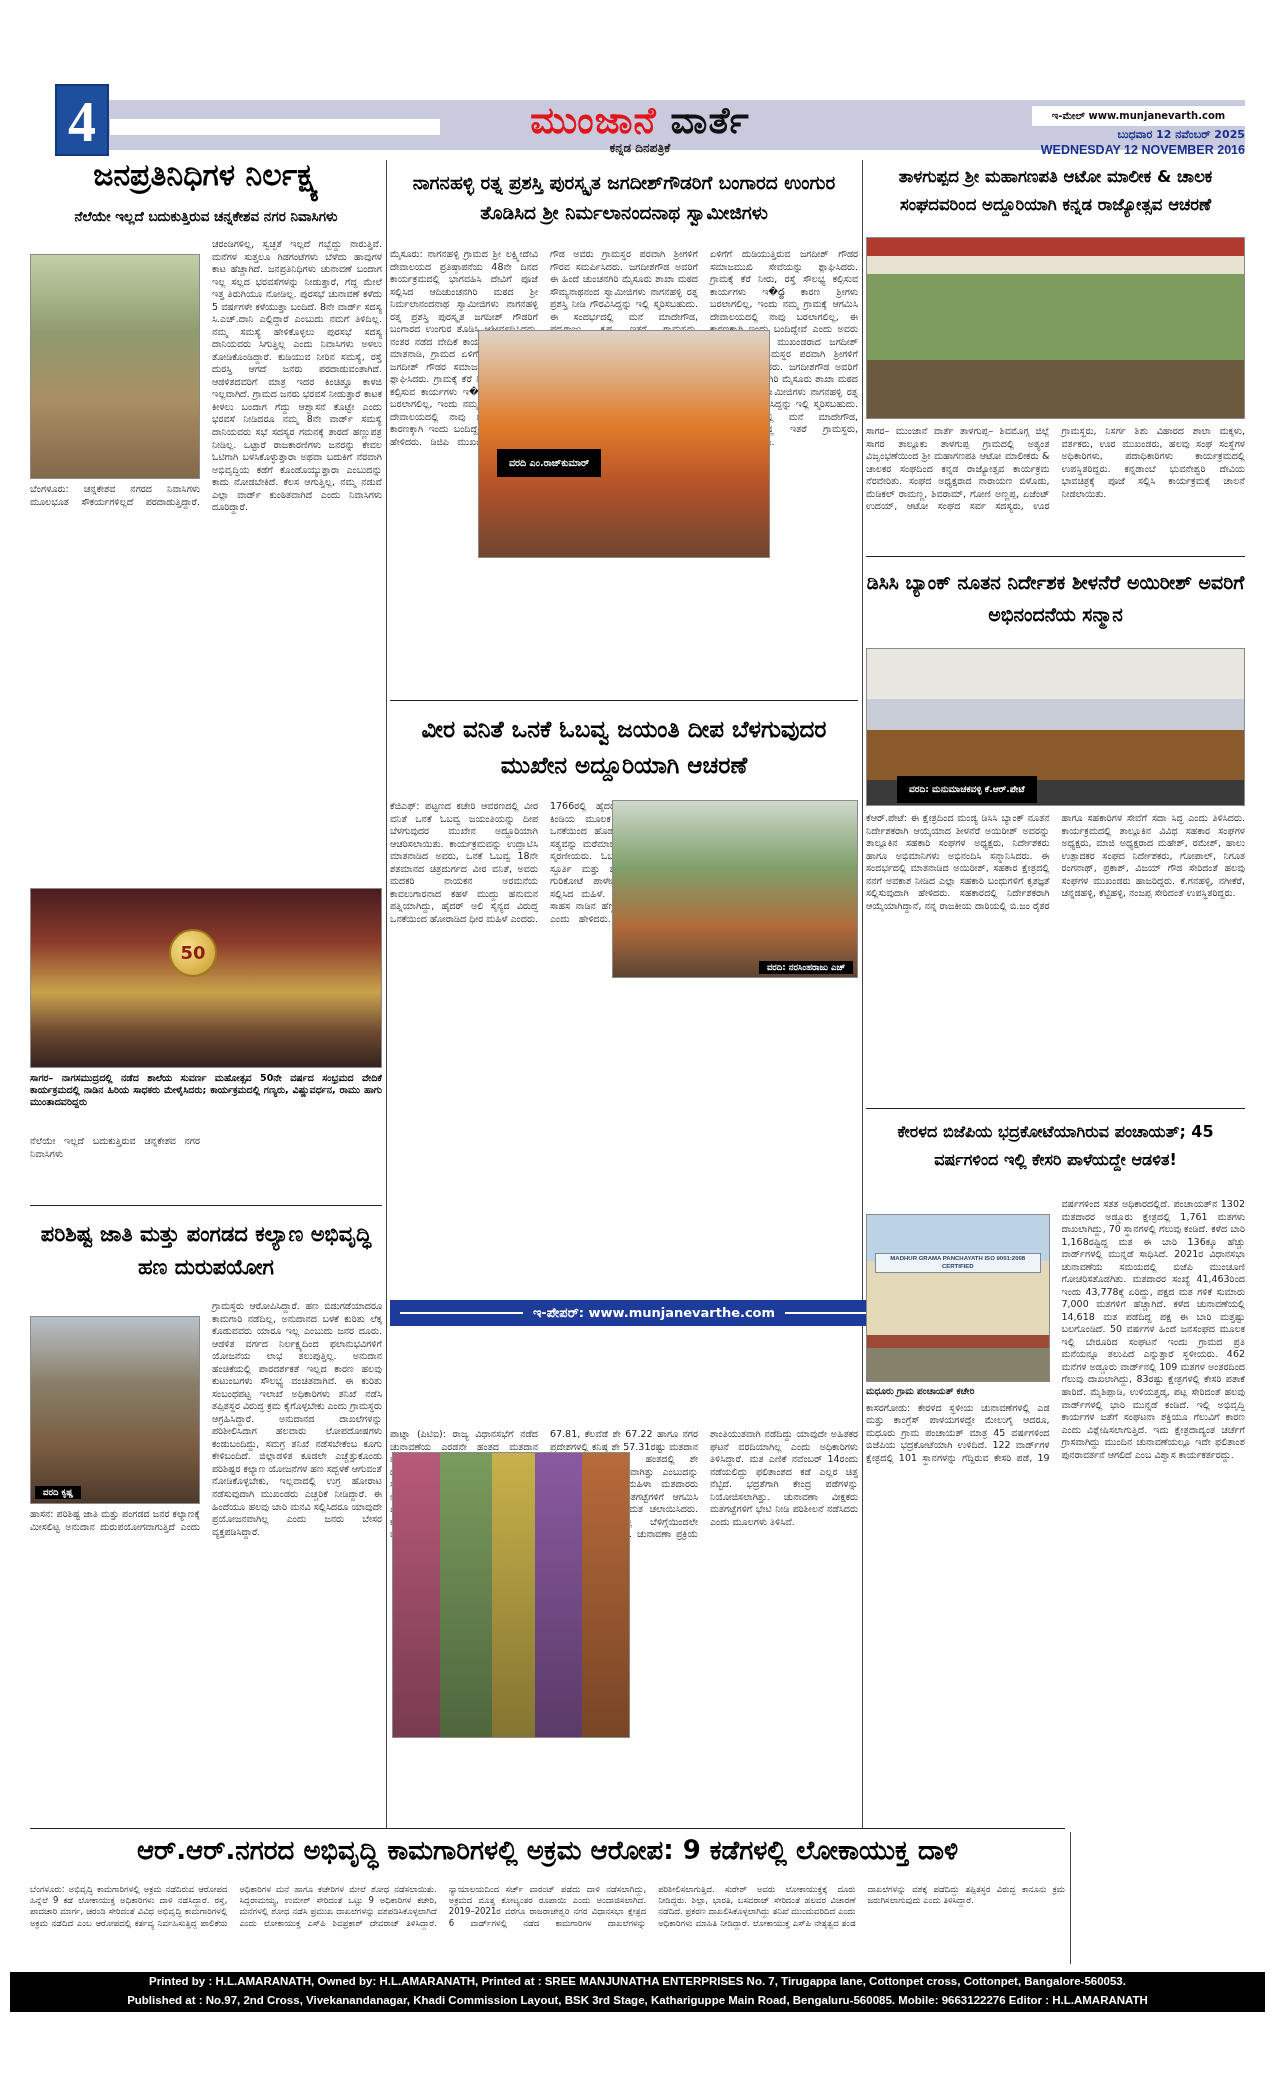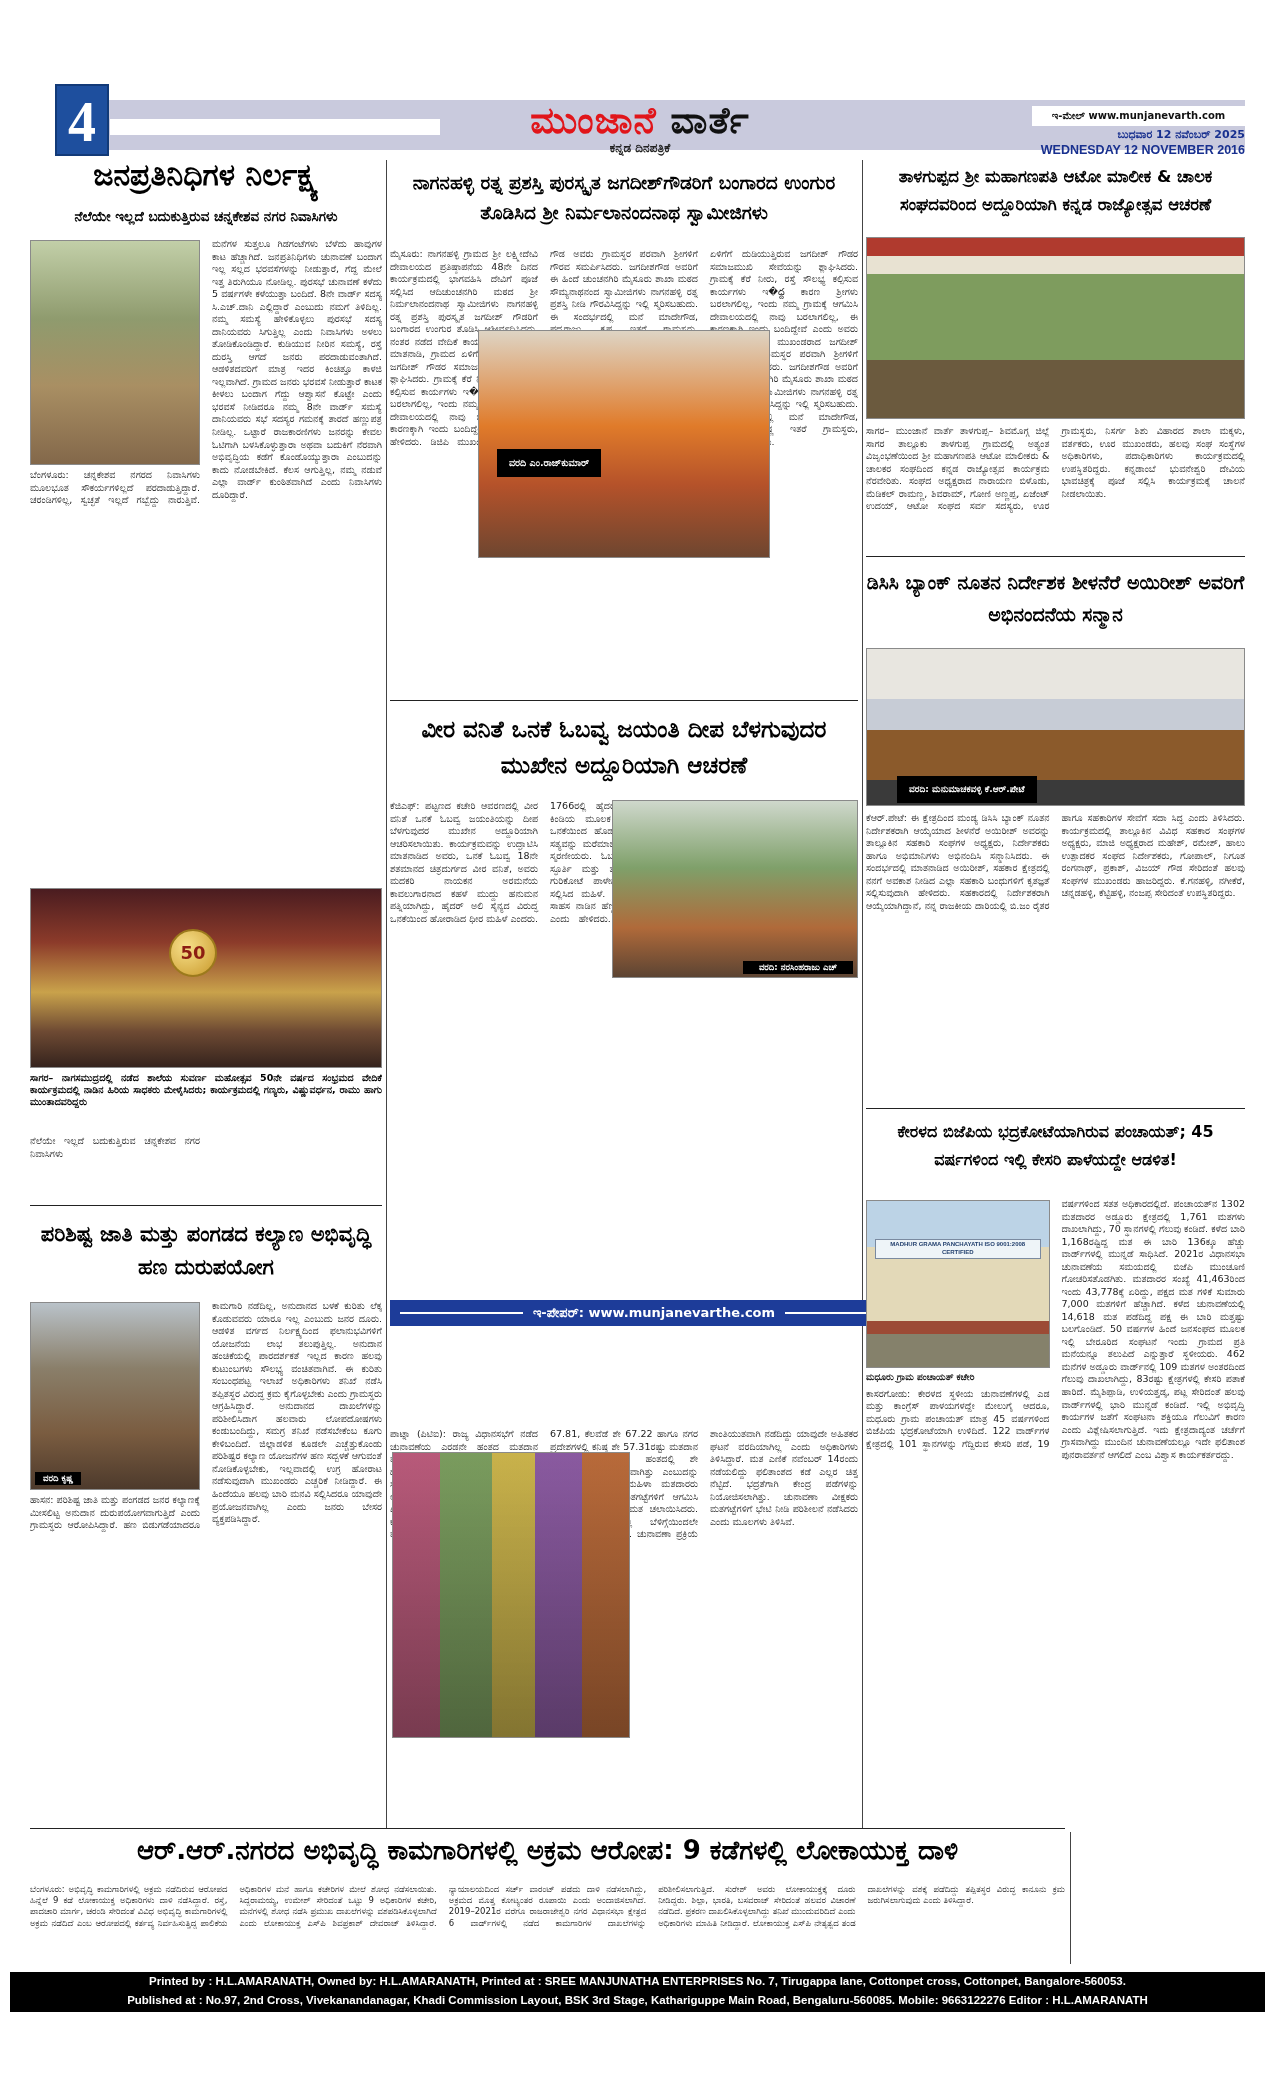--- a/index.html
+++ b/index.html
@@ -26,21 +26,21 @@
   
   .vrule{position:absolute;width:1px;background:#444;}
   .hrule{position:absolute;height:1px;background:#222;}
   .headline{position:absolute;text-align:center;font-weight:700;color:#000;}
   .bodytext{position:absolute;font-size:9.5px;line-height:1.32;text-align:justify;
             overflow:hidden;column-gap:12px;color:#1a1a1a;}
   .cols2{column-count:2;}
   .cols3{column-count:3;}
   .cols5{column-count:5;}
   .photo{border:1px solid #8a8a8a;box-sizing:border-box;position:relative;}
-  .photo.inflow{width:100%;margin:2px 0 4px 0;break-inside:avoid;}
+  .photo.inflow{width:100%;margin:16px 0 4px 0;break-inside:avoid;}
   .cap-strip{position:absolute;background:#000;color:#fff;font-size:9.5px;font-weight:700;
              padding:8px 12px;white-space:nowrap;}
   .cap-text{position:absolute;font-size:9.5px;font-weight:700;text-align:justify;color:#000;overflow:hidden;}
   .gold-badge{position:absolute;left:138px;top:40px;width:44px;height:44px;border-radius:50%;
               background:radial-gradient(circle at 35% 35%,#f7e08a,#c9992b);color:#8c1d12;
               font-weight:700;font-size:18px;line-height:44px;text-align:center;border:2px solid #9c7a1c;}
   .epaper{position:absolute;left:390px;top:1300px;width:528px;height:26px;background:#1d3c99;
           color:#fff;font-weight:700;font-size:13px;display:flex;align-items:center;justify-content:center;}
   .epaper:before,.epaper:after{content:"";flex:1;height:2px;background:#fff;margin:0 10px;}
   .footer{position:absolute;left:10px;top:1972px;width:1255px;height:40px;background:#000;
@@ -100,21 +100,21 @@
     <span>ಮೈಸೂರು: ನಾಗನಹಳ್ಳಿ ಗ್ರಾಮದ ಶ್ರೀ ಲಕ್ಷ್ಮೀದೇವಿ ದೇವಾಲಯದ ಪ್ರತಿಷ್ಠಾಪನೆಯ 48ನೇ ದಿನದ ಕಾರ್ಯಕ್ರಮದಲ್ಲಿ ಭಾಗವಹಿಸಿ ದೇವಿಗೆ ಪೂಜೆ ಸಲ್ಲಿಸಿದ ಆದಿಚುಂಚನಗಿರಿ ಮಠದ ಶ್ರೀ ನಿರ್ಮಲಾನಂದನಾಥ ಸ್ವಾಮೀಜಿಗಳು ನಾಗನಹಳ್ಳಿ ರತ್ನ ಪ್ರಶಸ್ತಿ ಪುರಸ್ಕೃತ ಜಗದೀಶ್ ಗೌಡರಿಗೆ ಬಂಗಾರದ ಉಂಗುರ ತೊಡಿಸಿ ಆಶೀರ್ವದಿಸಿದರು. ನಂತರ ನಡೆದ ವೇದಿಕೆ ಕಾರ್ಯಕ್ರಮದಲ್ಲಿ ಅವರು ಮಾತನಾಡಿ, ಗ್ರಾಮದ ಏಳಿಗೆಗೆ ದುಡಿಯುತ್ತಿರುವ ಜಗದೀಶ್ ಗೌಡರ ಸಮಾಜಮುಖಿ ಸೇವೆಯನ್ನು ಶ್ಲಾಘಿಸಿದರು. ಗ್ರಾಮಕ್ಕೆ ಕೆರೆ ನೀರು, ರಸ್ತೆ ಸೌಲಭ್ಯ ಕಲ್ಪಿಸುವ ಕಾರ್ಯಗಳು ಇ�ద్ద ಕಾರಣ ಶ್ರೀಗಳು ಬರಲಾಗಲಿಲ್ಲ, ಇಂದು ನಮ್ಮ ಗ್ರಾಮಕ್ಕೆ ಆಗಮಿಸಿ ದೇವಾಲಯದಲ್ಲಿ ನಾವು ಬರಲಾಗಲಿಲ್ಲ, ಈ ಕಾರಣಕ್ಕಾಗಿ ಇಂದು ಬಂದಿದ್ದೇವೆ ಎಂದು ಅವರು ಹೇಳಿದರು. ಡಿಜಿಪಿ ಮುಖಂಡರಾದ ಜಗದೀಶ್ ಗೌಡ ಅವರು ಗ್ರಾಮಸ್ಥರ ಪರವಾಗಿ ಶ್ರೀಗಳಿಗೆ ಗೌರವ ಸಮರ್ಪಿಸಿದರು. ಜಗದೀಶಗೌಡ ಅವರಿಗೆ ಈ ಹಿಂದೆ ಚುಂಚನಗಿರಿ ಮೈಸೂರು ಶಾಖಾ ಮಠದ ಸೌಮ್ಯನಾಥನಂದ ಸ್ವಾಮೀಜಿಗಳು ನಾಗನಹಳ್ಳಿ ರತ್ನ ಪ್ರಶಸ್ತಿ ನೀಡಿ ಗೌರವಿಸಿದ್ದನ್ನು ಇಲ್ಲಿ ಸ್ಮರಿಸಬಹುದು. ಈ ಸಂದರ್ಭದಲ್ಲಿ ಮನೆ ಮಾದೇಗೌಡ, ಪದ್ಮರಾಜು, ಕೃಷ್ಣ ಇತರೆ ಗ್ರಾಮಸ್ಥರು, ಮುಖಂಡರು ಇದ್ದರು.</span>
   </div>
   <div class="photo" style="position:absolute;left:478px;top:330px;width:292px;height:228px;background:linear-gradient(180deg,#ded4c4 0%,#e07b2a 42%,#b5522a 68%,#6e4630 100%);">
     <div class="cap-strip" style="left:18px;top:118px;">ವರದಿ ಎಂ.ರಾಜ್‌ಕುಮಾರ್</div>
   </div>
   <div class="headline" style="left:390px;top:712px;width:468px;font-size:23px;line-height:1.55;">ವೀರ ವನಿತೆ ಒನಕೆ ಓಬವ್ವ ಜಯಂತಿ ದೀಪ ಬೆಳಗುವುದರ ಮುಖೇನ ಅದ್ದೂರಿಯಾಗಿ ಆಚರಣೆ</div>
   <div class="bodytext cols3" style="left:390px;top:800px;width:468px;height:488px;">
     <span>ಕೆಜಿಎಫ್: ಪಟ್ಟಣದ ಕಚೇರಿ ಆವರಣದಲ್ಲಿ ವೀರ ವನಿತೆ ಒನಕೆ ಓಬವ್ವ ಜಯಂತಿಯನ್ನು ದೀಪ ಬೆಳಗುವುದರ ಮುಖೇನ ಅದ್ದೂರಿಯಾಗಿ ಆಚರಿಸಲಾಯಿತು. ಕಾರ್ಯಕ್ರಮವನ್ನು ಉದ್ಘಾಟಿಸಿ ಮಾತನಾಡಿದ ಅವರು, ಒನಕೆ ಓಬವ್ವ 18ನೇ ಶತಮಾನದ ಚಿತ್ರದುರ್ಗದ ವೀರ ವನಿತೆ, ಅವರು ಮದಕರಿ ನಾಯಕನ ಅರಮನೆಯ ಕಾವಲುಗಾರನಾದ ಕಹಳೆ ಮುದ್ದು ಹನುಮನ ಪತ್ನಿಯಾಗಿದ್ದು, ಹೈದರ್ ಅಲಿ ಸೈನ್ಯದ ವಿರುದ್ಧ ಒನಕೆಯಿಂದ ಹೋರಾಡಿದ ಧೀರ ಮಹಿಳೆ ಎಂದರು. 1766ರಲ್ಲಿ ಹೈದರಾಲಿ ಸೈನಿಕರು ಕೋಟೆಯ ಕಿಂಡಿಯ ಮೂಲಕ ನುಸುಳುತ್ತಿದ್ದಾಗ ಓಬವ್ವ ಒನಕೆಯಿಂದ ಹೊಡೆದು ಸಾಯಿಸಿದ ಐತಿಹಾಸಿಕ ಸತ್ಯವನ್ನು ಮರೆಮಾಚಿದೆ, ಓಬವ್ವ ತ್ರಿಕಾಲಗಳಿಗೂ ಸ್ಮರಣೀಯರು. ಓಬವ್ವ ಸ್ವಾಮಿನಿಷ್ಠೆ, ಸಮಯ ಸ್ಫೂರ್ತಿ ಮತ್ತು ತ್ಯಾಗದ ತ್ರಿವೇಣಿ ಸಂಗಮ, ಗುರಿಕೋಟೆ ಪಾಳೇಗಾರರಲ್ಲಿ ನಿಸ್ವಾರ್ಥ ಸೇವೆ ಸಲ್ಲಿಸಿದ ಮಹಿಳೆ. ಚಿಕ್ಕಮ್ಮನ ಒನಕೆ ಓಬವ್ವನ ಸಾಹಸ ನಾಡಿನ ಹೆಣ್ಣು ಮಕ್ಕಳಿಗೆ ಸದಾ ಸ್ಫೂರ್ತಿ ಎಂದು ಹೇಳಿದರು. 1972ರಲ್ಲಿ ಇತಿಹಾಸದ ಪುಟಗಳಲ್ಲಿ ದಾಖಲಾದ ಈ ವೀರಗಾಥೆ ಇಂದಿಗೂ ಜನಮಾನಸದಲ್ಲಿ ಉಳಿದಿದೆ. ಈ ಸಂದರ್ಭದಲ್ಲಿ ತಹಶೀಲ್ದಾರರು, ಅಧಿಕಾರಿಗಳು, ಮಹಿಳಾ ಸಂಘದ ಸದಸ್ಯರು, ವಿದ್ಯಾರ್ಥಿಗಳು ಮತ್ತು ಸಾರ್ವಜನಿಕರು ಉಪಸ್ಥಿತರಿದ್ದರು. ಒಬವ್ವ ಸ್ಥಾವಿನಿಷ್ಠೆ, ಸಮಯ ಸ್ಫೂರ್ತಿ ಮತ್ತು ತ್ಯಾಗದ ತ್ರಿವೇಣಿ ಸಂಗಮ, ಗುರಿಕೋಟೆ ಪಾಳೇಗಾರರಲ್ಲಿ ಹೋಗುವವರನ್ನು ಸಾಯಿಸಿರುವುದು ಐತಿಹಾಸಿಕ ಸತ್ಯವನ್ನು ಮರೆಮಾಚಿದೆ, ಓಬವ್ವ ತ್ರಿಕಾಲಗಳಿಗೂ ಸ್ಮರಣೀಯರು ಎಂದರು.</span>
   </div>
   <div class="photo" style="position:absolute;left:612px;top:800px;width:246px;height:178px;background:linear-gradient(180deg,#cfd8cc 0%,#7fa06a 38%,#b06a3a 72%,#5c4433 100%);">
-    <div class="cap-strip" style="right:4px;bottom:3px;font-size:8.5px;padding:1px 16px;">ವರದಿ: ನರಸಿಂಹರಾಜು ಎಚ್</div>
+    <div class="cap-strip" style="right:4px;bottom:3px;font-size:8.5px;padding:1px 8px;">ವರದಿ: ನರಸಿಂಹರಾಜು ಎಚ್</div>
   </div>
   <div class="epaper">
     <span>ಇ-ಪೇಪರ್: www.munjanevarthe.com</span>
   </div>
   <div class="bodytext cols3" style="left:390px;top:1428px;width:468px;height:396px;">
     <span>ಪಾಟ್ನಾ (ಪಿಟಿಐ): ರಾಜ್ಯ ವಿಧಾನಸಭೆಗೆ ನಡೆದ ಚುನಾವಣೆಯ ಎರಡನೇ ಹಂತದ ಮತದಾನ ಮಂಗಳವಾರ ನಡೆದಿದ್ದು, 122 ಕ್ಷೇತ್ರಗಳಲ್ಲಿ ದಾಖಲೆಯ ಶೇ 67.14ರಷ್ಟು ಮತದಾನವಾಗಿದೆ. ಸಂಜೆ 65.08ರಷ್ಟು ಮತದಾನ ದಾಖಲಾಗಿತ್ತು, ಅಂತಿಮ ಅಂಕಿ ಅಂಶಗಳ ಪ್ರಕಾರ ಶೇ 67.14ಕ್ಕೆ ಏರಿದೆ ಎಂದು ಚುನಾವಣಾ ಆಯೋಗ ತಿಳಿಸಿದೆ. ಕೈಮುರ್ ಜಿಲ್ಲೆಯಲ್ಲಿ ಗರಿಷ್ಠ ಶೇ 76.26ರಷ್ಟು ಮತದಾನವಾದರೆ, ಗಯಾ ಜಿಲ್ಲೆಯ ಕ್ಷೇತ್ರಗಳಲ್ಲಿ ಶೇ 67.81, ಕೆಲವೆಡೆ ಶೇ 67.22 ಹಾಗೂ ನಗರ ಪ್ರದೇಶಗಳಲ್ಲಿ ಕನಿಷ್ಠ ಶೇ 57.31ರಷ್ಟು ಮತದಾನ ದಾಖಲಾಗಿದೆ. ಮೊದಲ ಹಂತದಲ್ಲಿ ಶೇ 65.08ರಷ್ಟು ಮತದಾನವಾಗಿತ್ತು ಎಂಬುದನ್ನು ಇಲ್ಲಿ ಸ್ಮರಿಸಬಹುದು. ಮಹಿಳಾ ಮತದಾರರು ಹೆಚ್ಚಿನ ಸಂಖ್ಯೆಯಲ್ಲಿ ಮತಗಟ್ಟೆಗಳಿಗೆ ಆಗಮಿಸಿ ಸರತಿ ಸಾಲಿನಲ್ಲಿ ನಿಂತು ಮತ ಚಲಾಯಿಸಿದರು. ಹಲವು ಮತಗಟ್ಟೆಗಳಲ್ಲಿ ಬೆಳಿಗ್ಗೆಯಿಂದಲೇ ಜನದಟ್ಟಣೆ ಕಂಡುಬಂದಿತು. ಚುನಾವಣಾ ಪ್ರಕ್ರಿಯೆ ಶಾಂತಿಯುತವಾಗಿ ನಡೆದಿದ್ದು ಯಾವುದೇ ಅಹಿತಕರ ಘಟನೆ ವರದಿಯಾಗಿಲ್ಲ ಎಂದು ಅಧಿಕಾರಿಗಳು ತಿಳಿಸಿದ್ದಾರೆ. ಮತ ಎಣಿಕೆ ನವೆಂಬರ್ 14ರಂದು ನಡೆಯಲಿದ್ದು ಫಲಿತಾಂಶದ ಕಡೆ ಎಲ್ಲರ ಚಿತ್ತ ನೆಟ್ಟಿದೆ. ಭದ್ರತೆಗಾಗಿ ಕೇಂದ್ರ ಪಡೆಗಳನ್ನು ನಿಯೋಜಿಸಲಾಗಿತ್ತು. ಚುನಾವಣಾ ವೀಕ್ಷಕರು ಮತಗಟ್ಟೆಗಳಿಗೆ ಭೇಟಿ ನೀಡಿ ಪರಿಶೀಲನೆ ನಡೆಸಿದರು ಎಂದು ಮೂಲಗಳು ತಿಳಿಸಿವೆ.</span>
   </div>
   <div class="photo" style="position:absolute;left:392px;top:1452px;width:238px;height:286px;background:linear-gradient(90deg,#b85a7a 0 20%,#7a9c5e 20% 42%,#c9b24b 42% 60%,#8a5aa0 60% 80%,#b86a3a 80% 100%),linear-gradient(180deg,rgba(255,255,255,.25),rgba(0,0,0,.35));background-blend-mode:multiply;"></div>
 
   <div class="headline" style="left:866px;top:163px;width:379px;font-size:16.5px;line-height:1.7;">ತಾಳಗುಪ್ಪದ ಶ್ರೀ ಮಹಾಗಣಪತಿ ಆಟೋ ಮಾಲೀಕ &amp; ಚಾಲಕ ಸಂಘದವರಿಂದ ಅದ್ದೂರಿಯಾಗಿ ಕನ್ನಡ ರಾಜ್ಯೋತ್ಸವ ಆಚರಣೆ</div>

